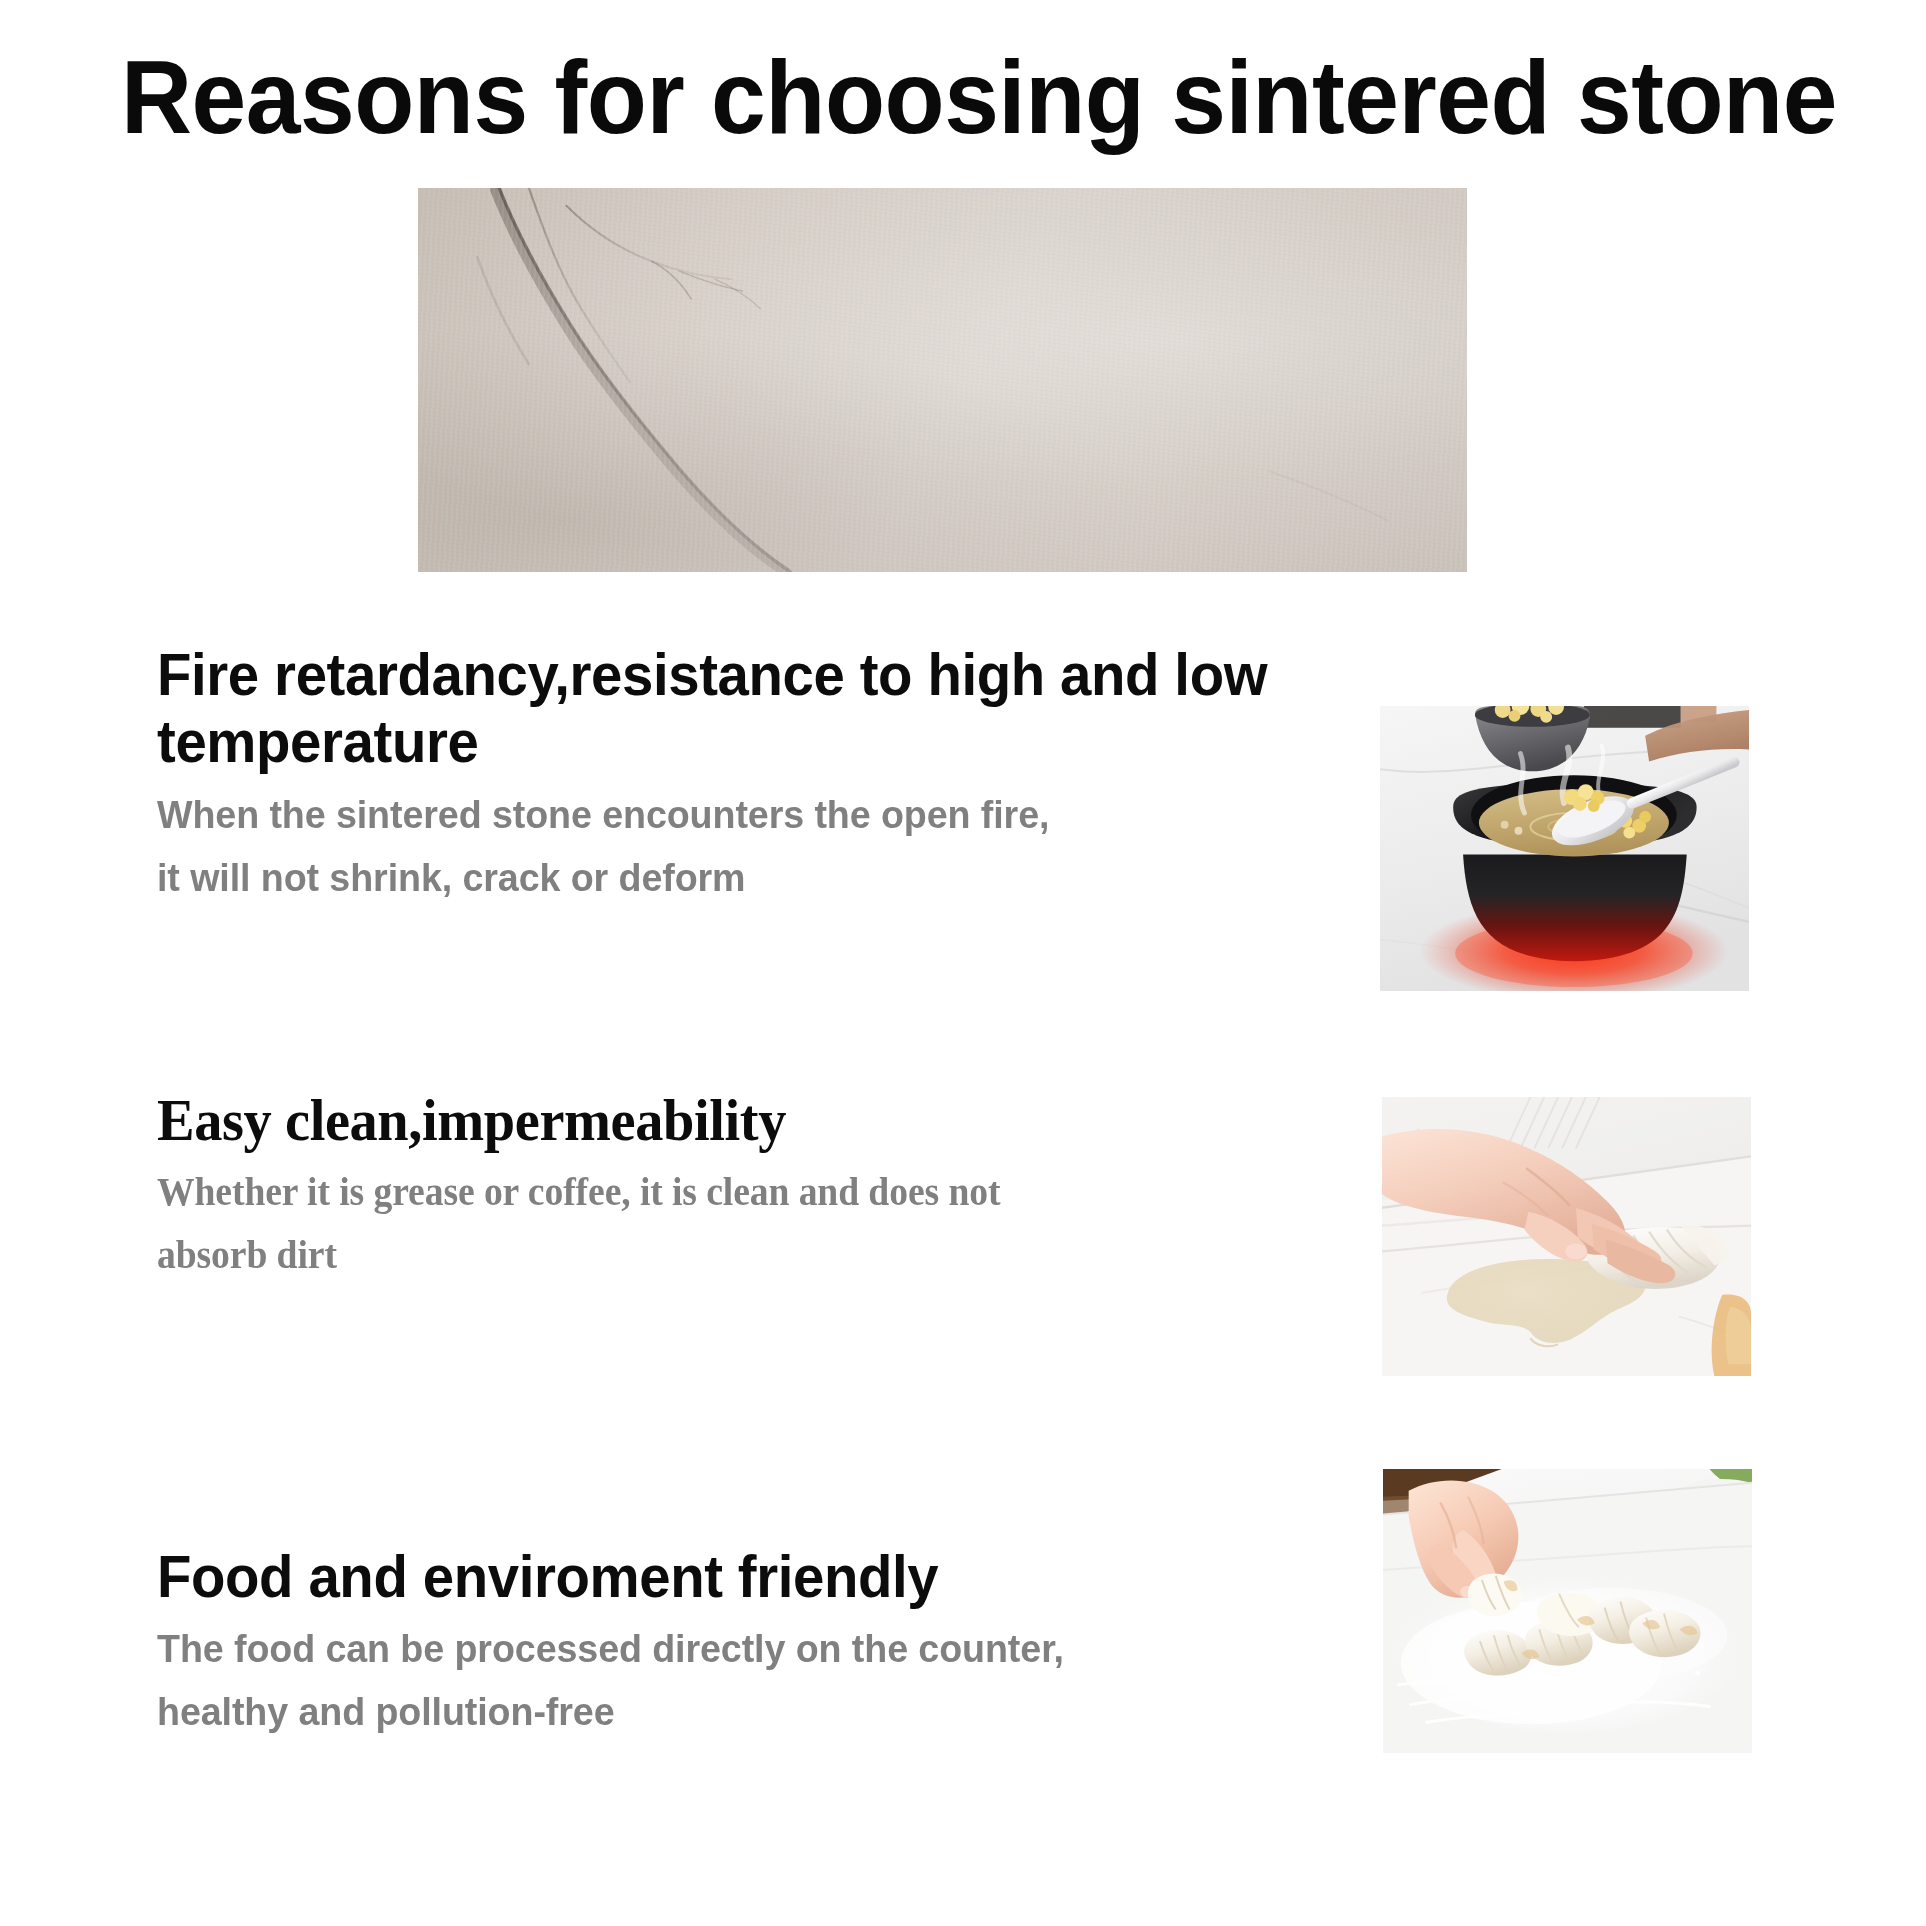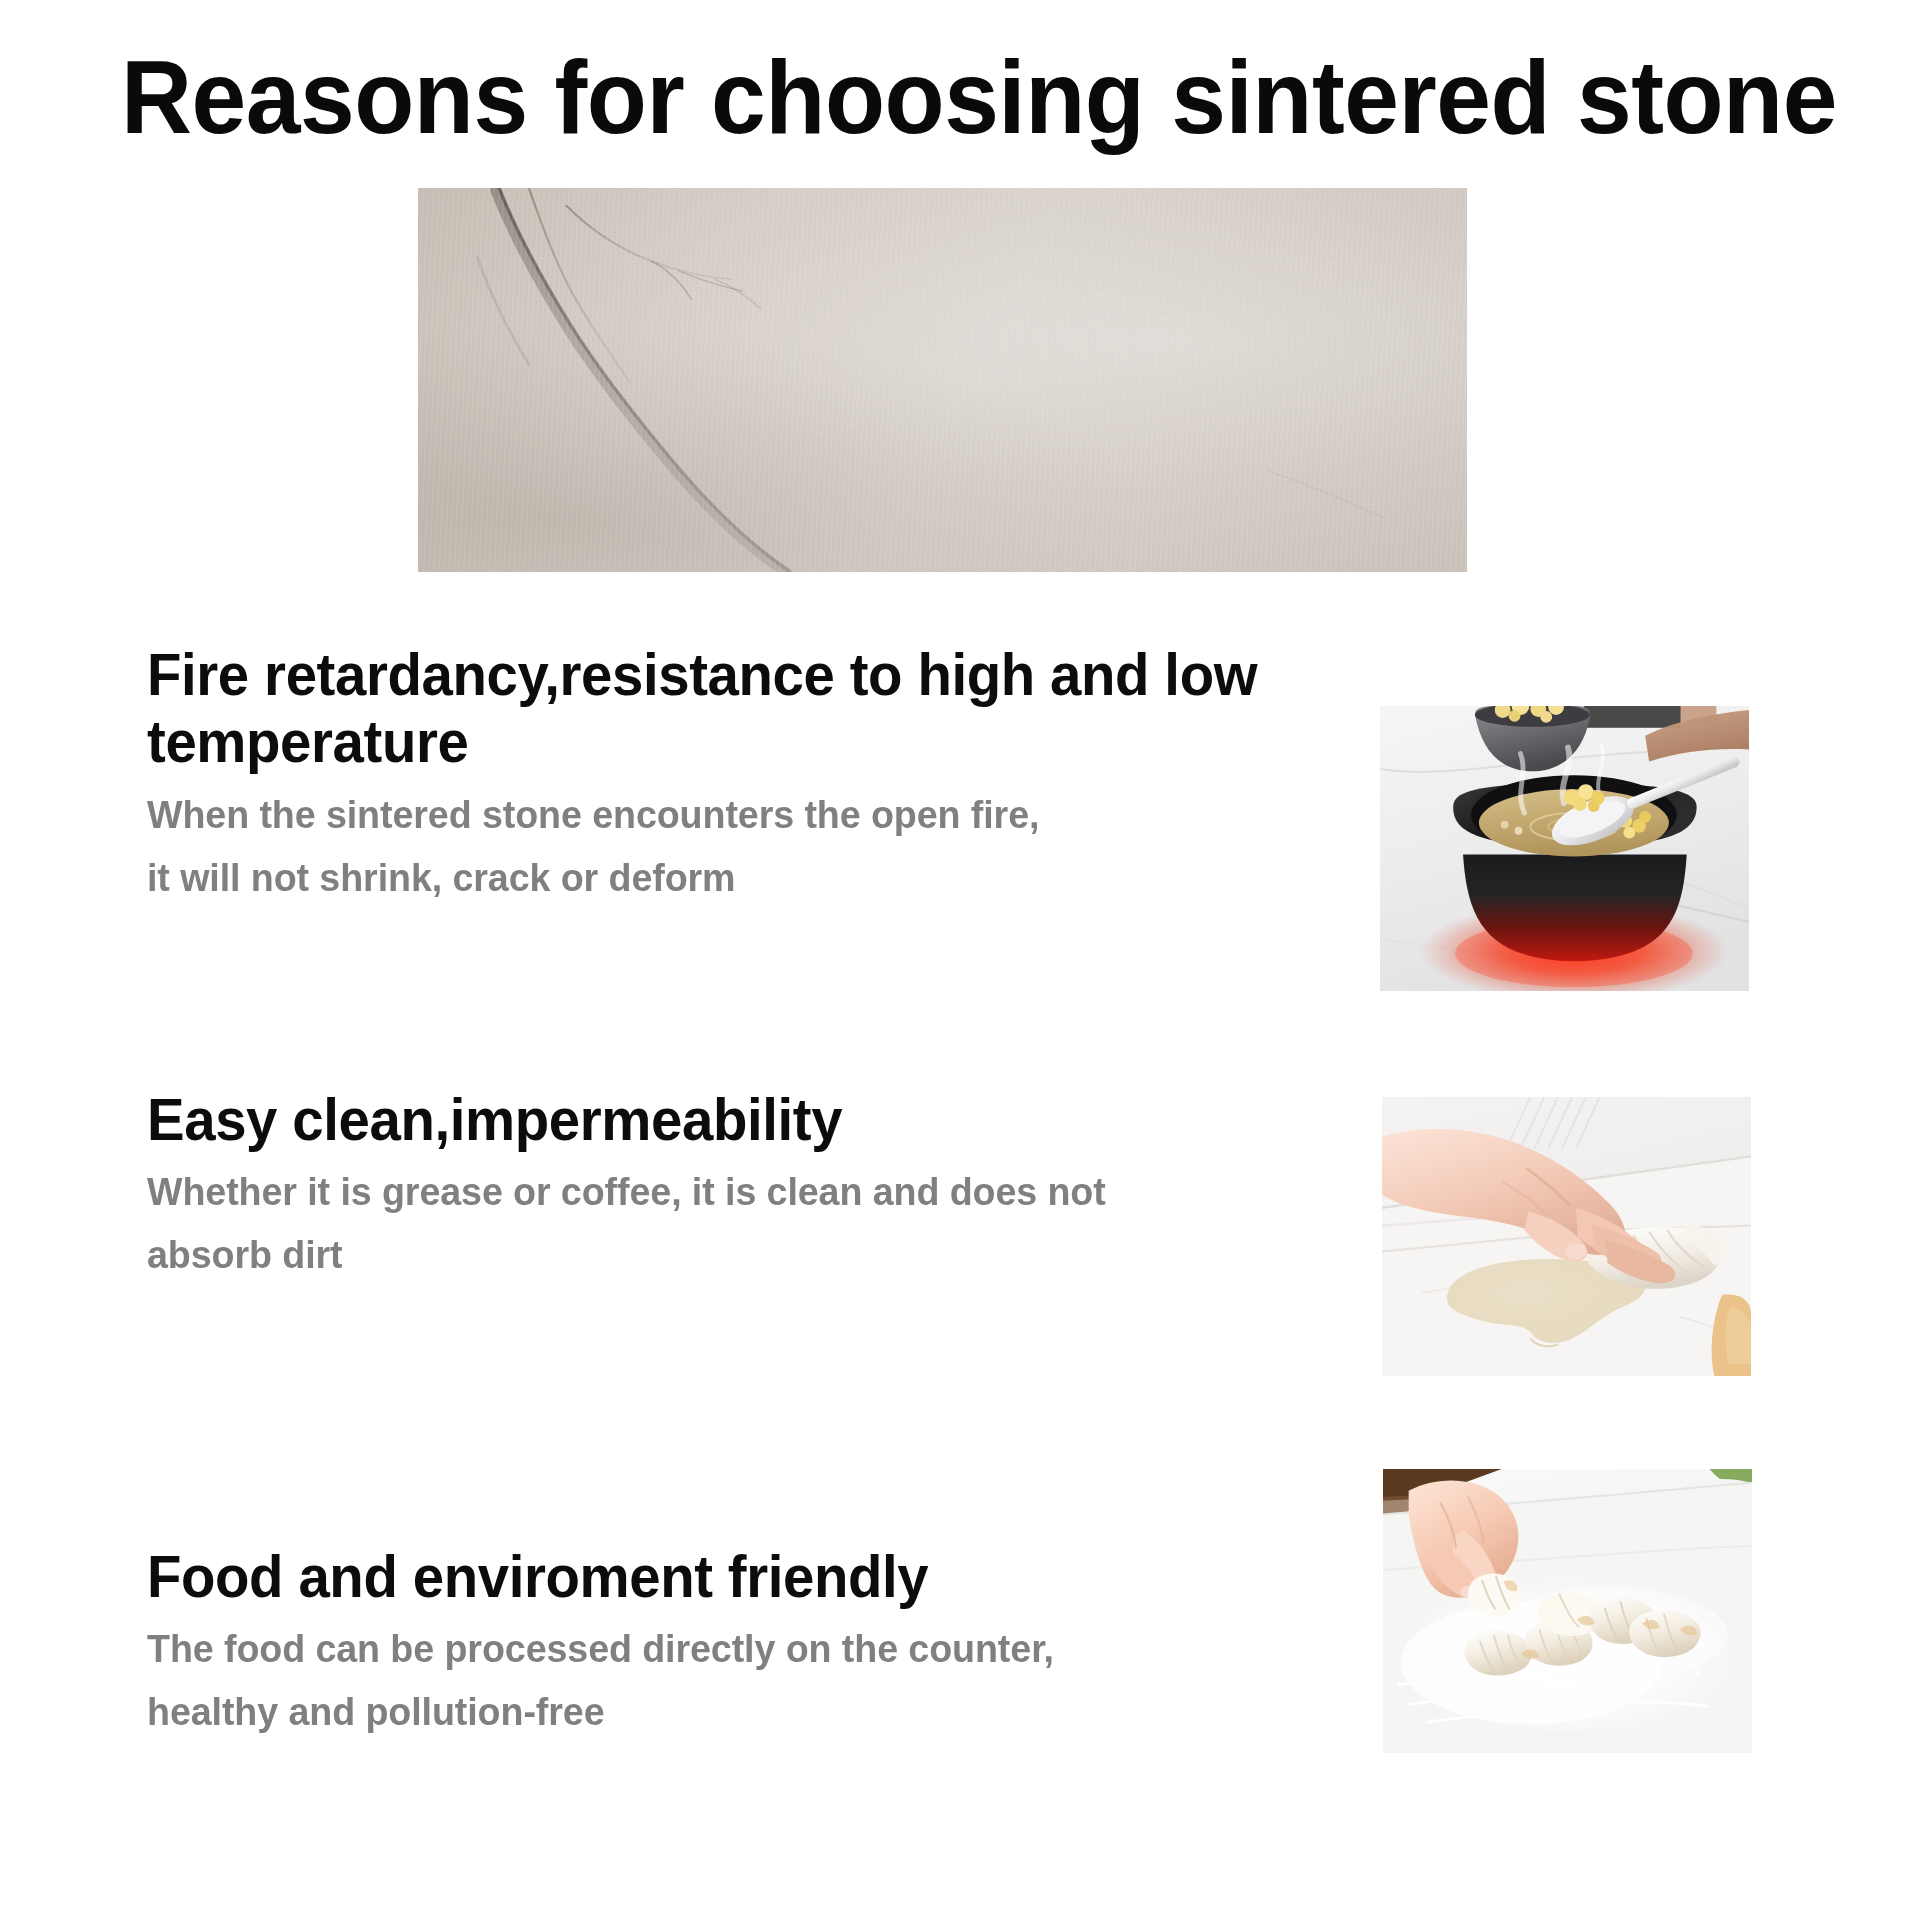--- a/index.html
+++ b/index.html
@@ -62,21 +62,21 @@
   .hero-swatch svg.veins { position: absolute; inset: 0; width: 100%; height: 100%; }
 
   
   .feature {
     position: absolute;
     left: 0;
     width: 1927px;
   }
   .feature .text-col {
     position: absolute;
-    left: 147px;
+    left: 157px;
     width: 1198px;
   }
   .feature h2 {
     font-size: 59px;
     line-height: 1.14;
     font-weight: 700;
     color: #0c0c0c;
     letter-spacing: -0.4px;
     transform: scaleX(0.955);
     transform-origin: left top;
@@ -90,21 +90,21 @@
     letter-spacing: -0.1px;
     transform: scaleX(0.965);
     transform-origin: left top;
     max-width: 1139px;
   }
 
   
   #feature-1 { top: 642px; }
   #feature-1 .text-col { top: 0; }
   #feature-2 { top: 1087px; }
-  #feature-2 .text-col { top: 0; }
+  #feature-2 .text-col { top: 0; font-family: Liberation Serif, serif; }
   #feature-3 { top: 1544px; }
   #feature-3 .text-col { top: 0; }
 
   
   .photo {
     position: absolute;
     overflow: hidden;
     background: #f3f3f3;
   }
   #photo-1 { left: 1380px; top: 706px;  width: 369px; height: 285px; }

